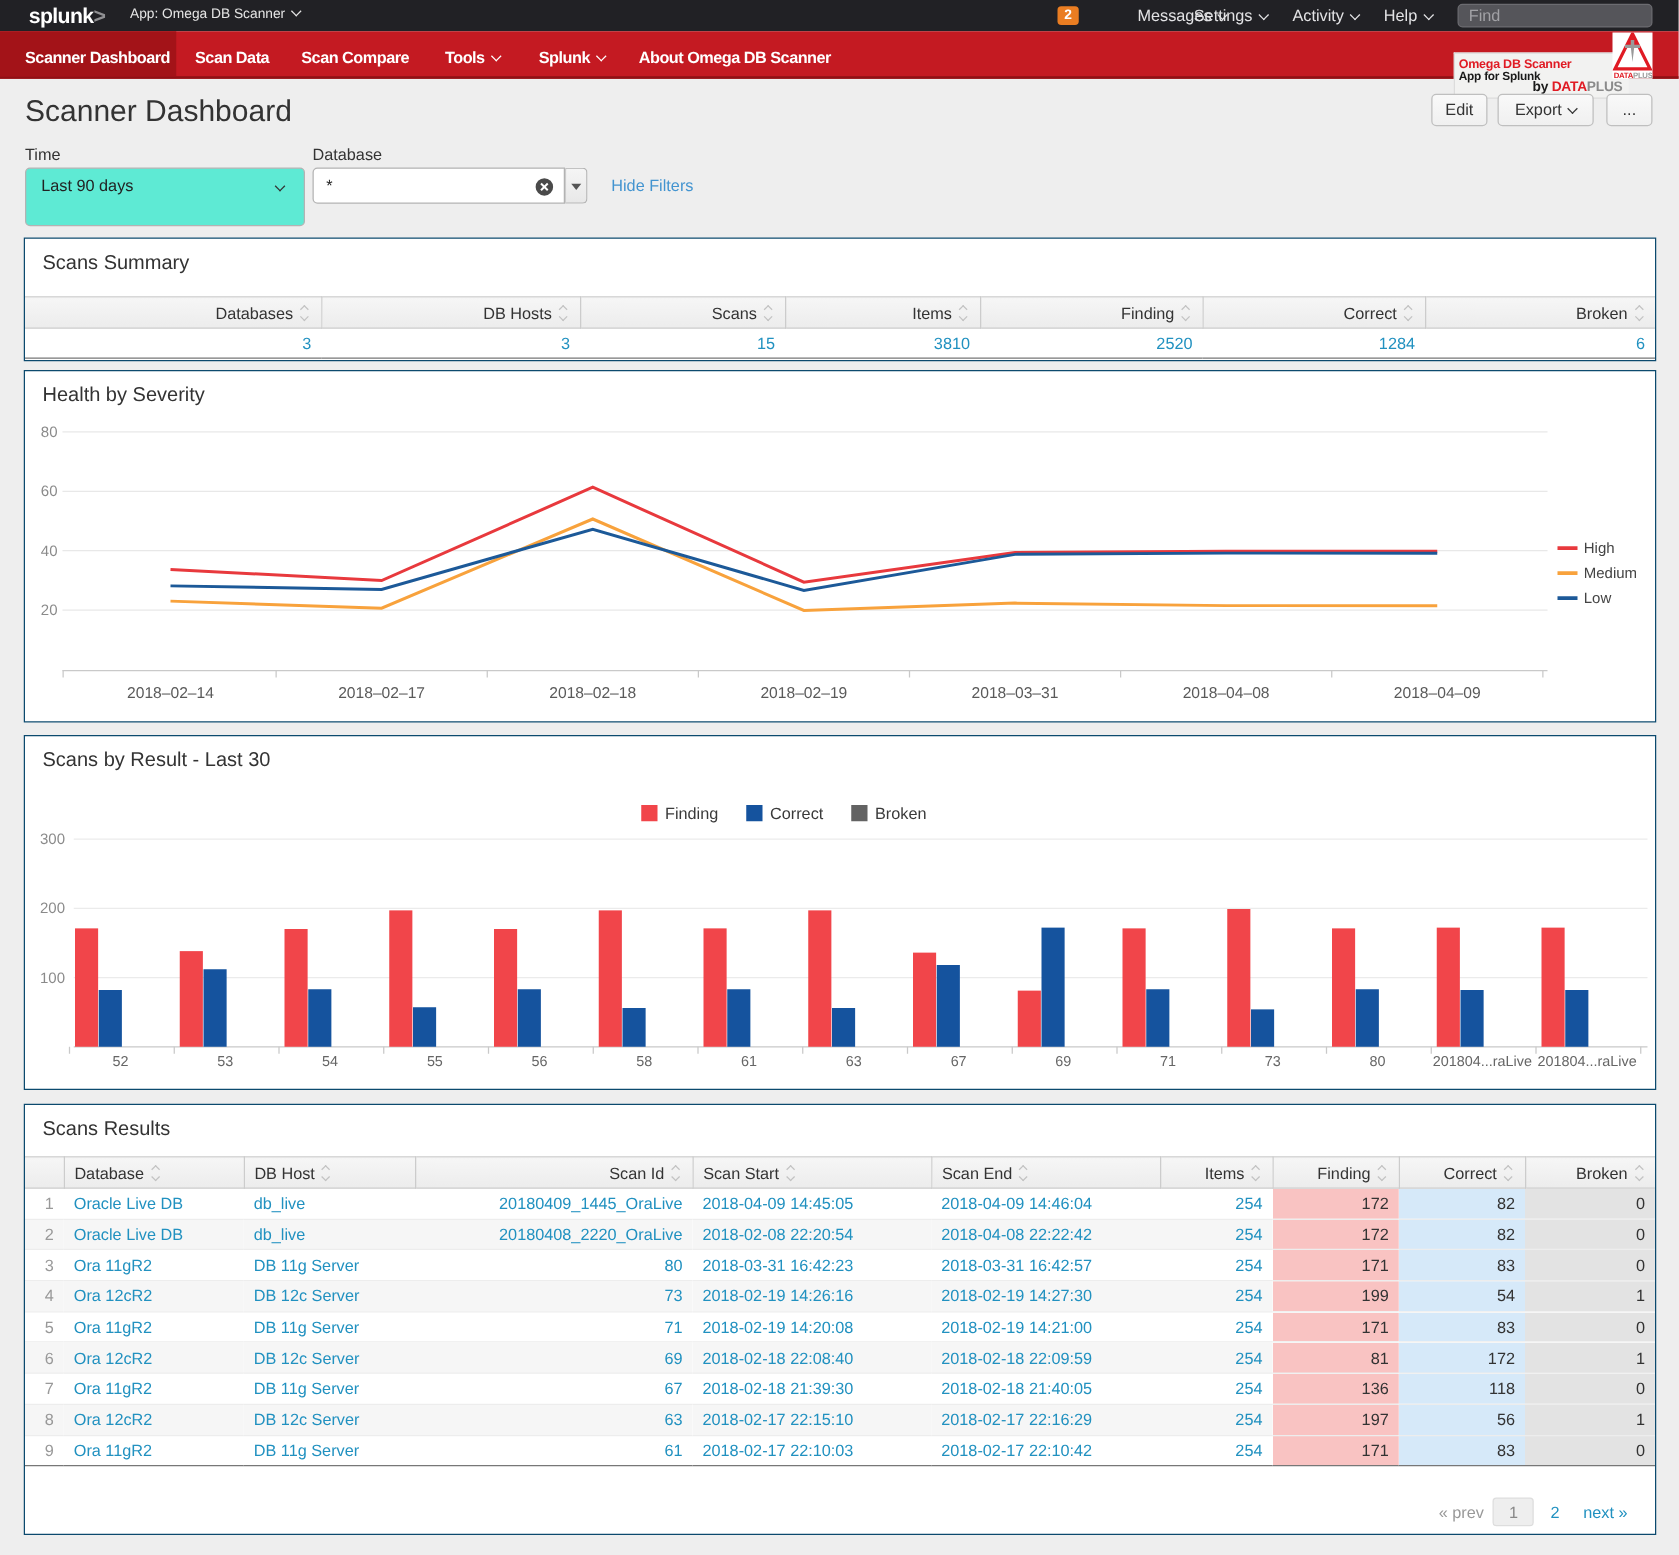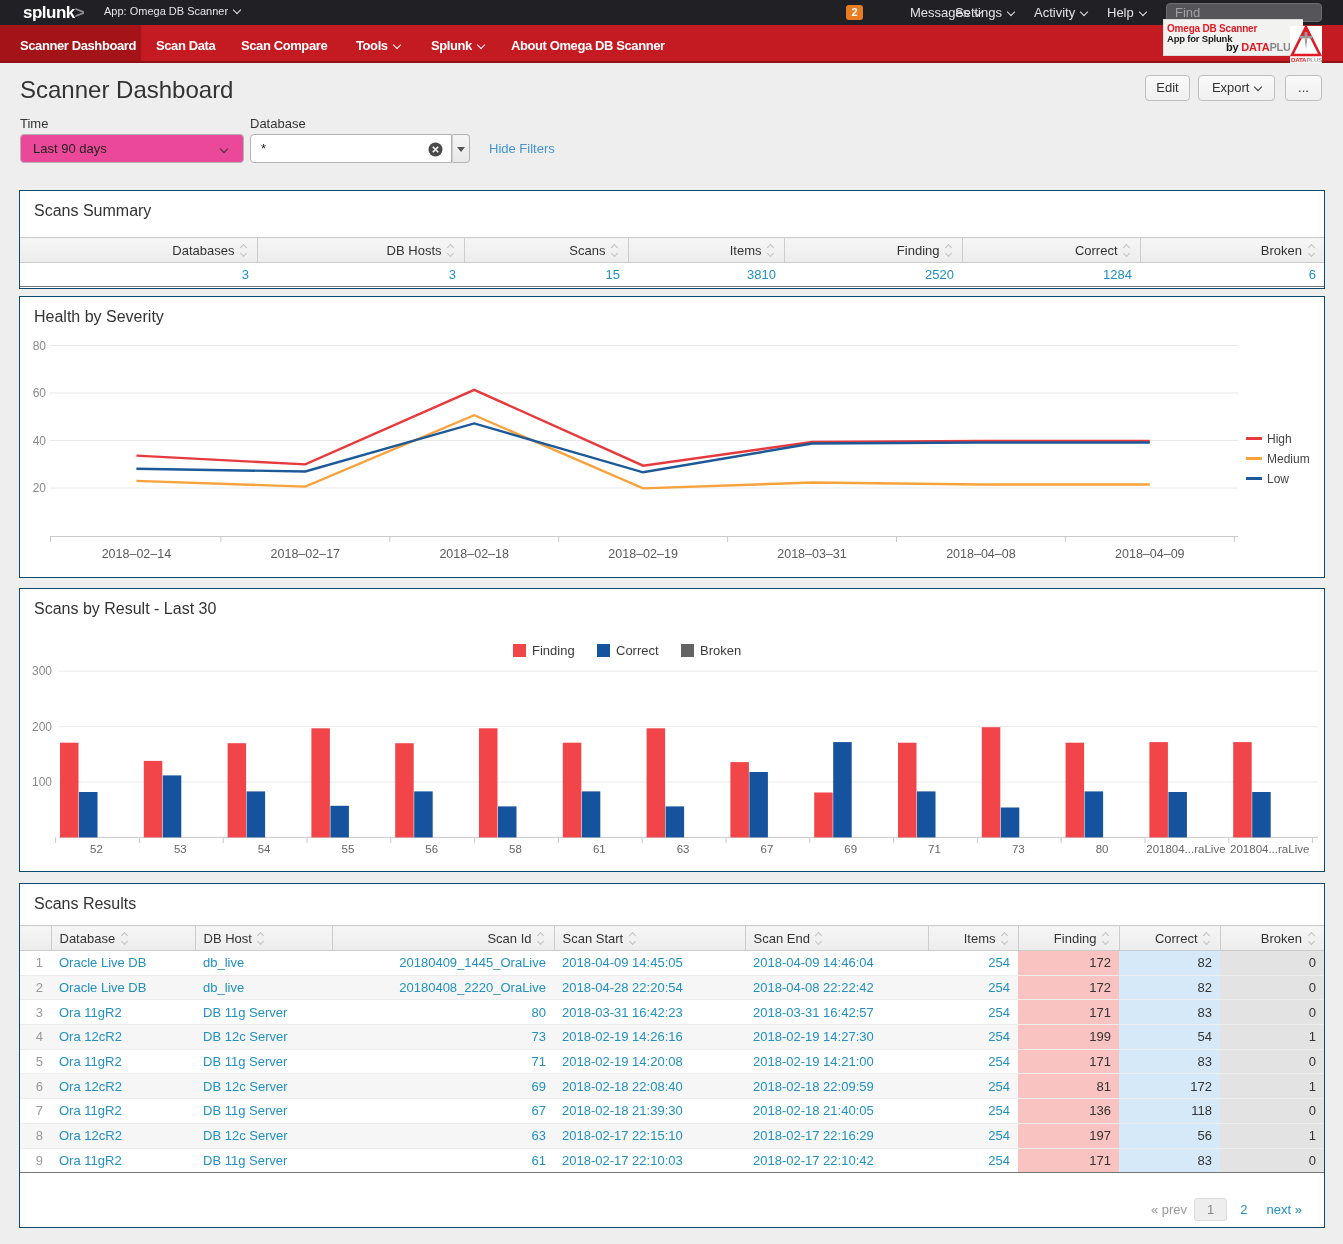--- a/index.html
+++ b/index.html
@@ -10,31 +10,31 @@
 #topbar .logo .gt { color:#909093; }
 #topbar .appname { position:absolute; left:104px; top:5px; font-size:11px; color:#e5e5e5; }
 .chev { display:inline-block; width:6px; height:6px; border-right:1.5px solid currentColor; border-bottom:1.5px solid currentColor; transform:rotate(45deg); margin-left:6px; vertical-align:2px; }
 #topbar .badge { position:absolute; left:846px; top:5px; width:17px; height:15px; background:#ea7d22; border-radius:3px; color:#fff; font-size:11px; font-weight:bold; text-align:center; line-height:15px; }
 .topitem { position:absolute; top:5px; font-size:13px; color:#e3e3e5; }
 #find { position:absolute; left:1166px; top:3px; width:156px; height:19px; background:#55555a; border:1px solid #6b6b70; border-radius:4px; color:#a2a2a6; font-size:13px; line-height:17px; padding-left:8px; }
 
 #navbar { position:absolute; left:0; top:25px; width:1343px; height:38px; background:#c41a22; border-bottom:2px solid #8e1115; }
 #navbar .tab { position:absolute; top:0; height:36px; line-height:41px; color:#fff; font-size:13px; font-weight:bold; letter-spacing:-0.4px; }
 #navbar .active { background:#a31318; padding:0 5px 0 20px; left:0; }
-#logobox { position:absolute; left:1163px; top:19px; width:140px; height:37px; background:#f2f2f1; border:1px solid #dcdcdc; border-right:none; }
+#logobox { position:absolute; left:1163px; top:42px; width:140px; height:37px; background:#f2f2f1; border:1px solid #dcdcdc; border-right:none; }
 #logobox .l1 { position:absolute; left:3px; top:3px; font-size:10px; font-weight:bold; color:#e01b24; letter-spacing:-0.2px; }
 #logobox .l2 { position:absolute; left:3px; top:14px; font-size:9.5px; line-height:9px; font-weight:bold; color:#1a1a1a; letter-spacing:-0.2px; }
 #logobox .l3 { position:absolute; right:5px; bottom:3px; font-size:11px; line-height:10px; font-weight:bold; color:#1a1a1a; letter-spacing:-0.2px; }
 #logoimg { position:absolute; left:1290px; top:26px; width:32px; height:37px; background:#fff; }
 
 #pagetitle { position:absolute; left:20px; top:76px; font-size:24px; color:#333; }
 .btn { position:absolute; height:26px; background:linear-gradient(#f9f9f9,#f0f0f0); border:1px solid #bfbfbf; border-radius:4px; font-size:13px; color:#333; text-align:center; line-height:24px; }
 #lbl-time { position:absolute; left:20px; top:116px; font-size:13px; color:#333; }
 #lbl-db { position:absolute; left:250px; top:116px; font-size:13px; color:#333; }
-#sel-time { position:absolute; left:20px; top:134px; width:224px; height:29px; background:#ec4899; border:1px solid #b3b3b3; border-radius:4px; font-size:13px; color:#222; line-height:27px; padding-left:12px; }
+#sel-time { position:absolute; left:20px; top:134px; width:224px; height:47px; background:#5eead4; border:1px solid #b3b3b3; border-radius:4px; font-size:13px; color:#222; line-height:27px; padding-left:12px; }
 #inp-db { position:absolute; left:250px; top:134px; width:202px; height:29px; background:#fff; border:1px solid #b3b3b3; border-radius:4px 0 0 4px; font-size:13px; color:#222; line-height:27px; padding-left:10px; }
 #inp-db-btn { position:absolute; left:452px; top:134px; width:18px; height:29px; background:linear-gradient(#f5f5f5,#e8e8e8); border:1px solid #b3b3b3; border-left:1px solid #ccc; border-radius:0 4px 4px 0; }
 #hide-filters { position:absolute; left:489px; top:141px; font-size:13px; color:#4394d0; }
 
 .panel { position:absolute; left:19px; width:1306px; background:#fff; border:1px solid #0c4a6e; }
 .ptitle { position:absolute; left:14px; top:11px; font-size:16px; color:#333; }
 
 table { border-collapse:collapse; table-layout:fixed; font-size:13px; }
 th { background:linear-gradient(#f6f6f6,#ececec); color:#333; font-weight:normal; text-align:left; border:1px solid #ccc; border-width:1px 1px 1px 0; padding:0 8px; white-space:nowrap; overflow:hidden; }
 th:first-child { border-left:none; }
@@ -338,21 +338,21 @@
       <td class="num"><a class="lnk">254</a></td>
       <td class="num heat-f">172</td>
       <td class="num heat-c">82</td>
       <td class="num heat-b">0</td>
     </tr>
     <tr class="stripe" style="height:24.7px;">
       <td class="num rownum">2</td>
       <td><a class="lnk">Oracle Live DB</a></td>
       <td><a class="lnk">db_live</a></td>
       <td class="num"><a class="lnk">20180408_2220_OraLive</a></td>
-      <td><a class="lnk">2018-04-28 22:20:54</a></td>
+      <td><a class="lnk">2018-02-08 22:20:54</a></td>
       <td><a class="lnk">2018-04-08 22:22:42</a></td>
       <td class="num"><a class="lnk">254</a></td>
       <td class="num heat-f">172</td>
       <td class="num heat-c">82</td>
       <td class="num heat-b">0</td>
     </tr>
     <tr style="height:24.7px;">
       <td class="num rownum">3</td>
       <td><a class="lnk">Ora 11gR2</a></td>
       <td><a class="lnk">DB 11g Server</a></td>

